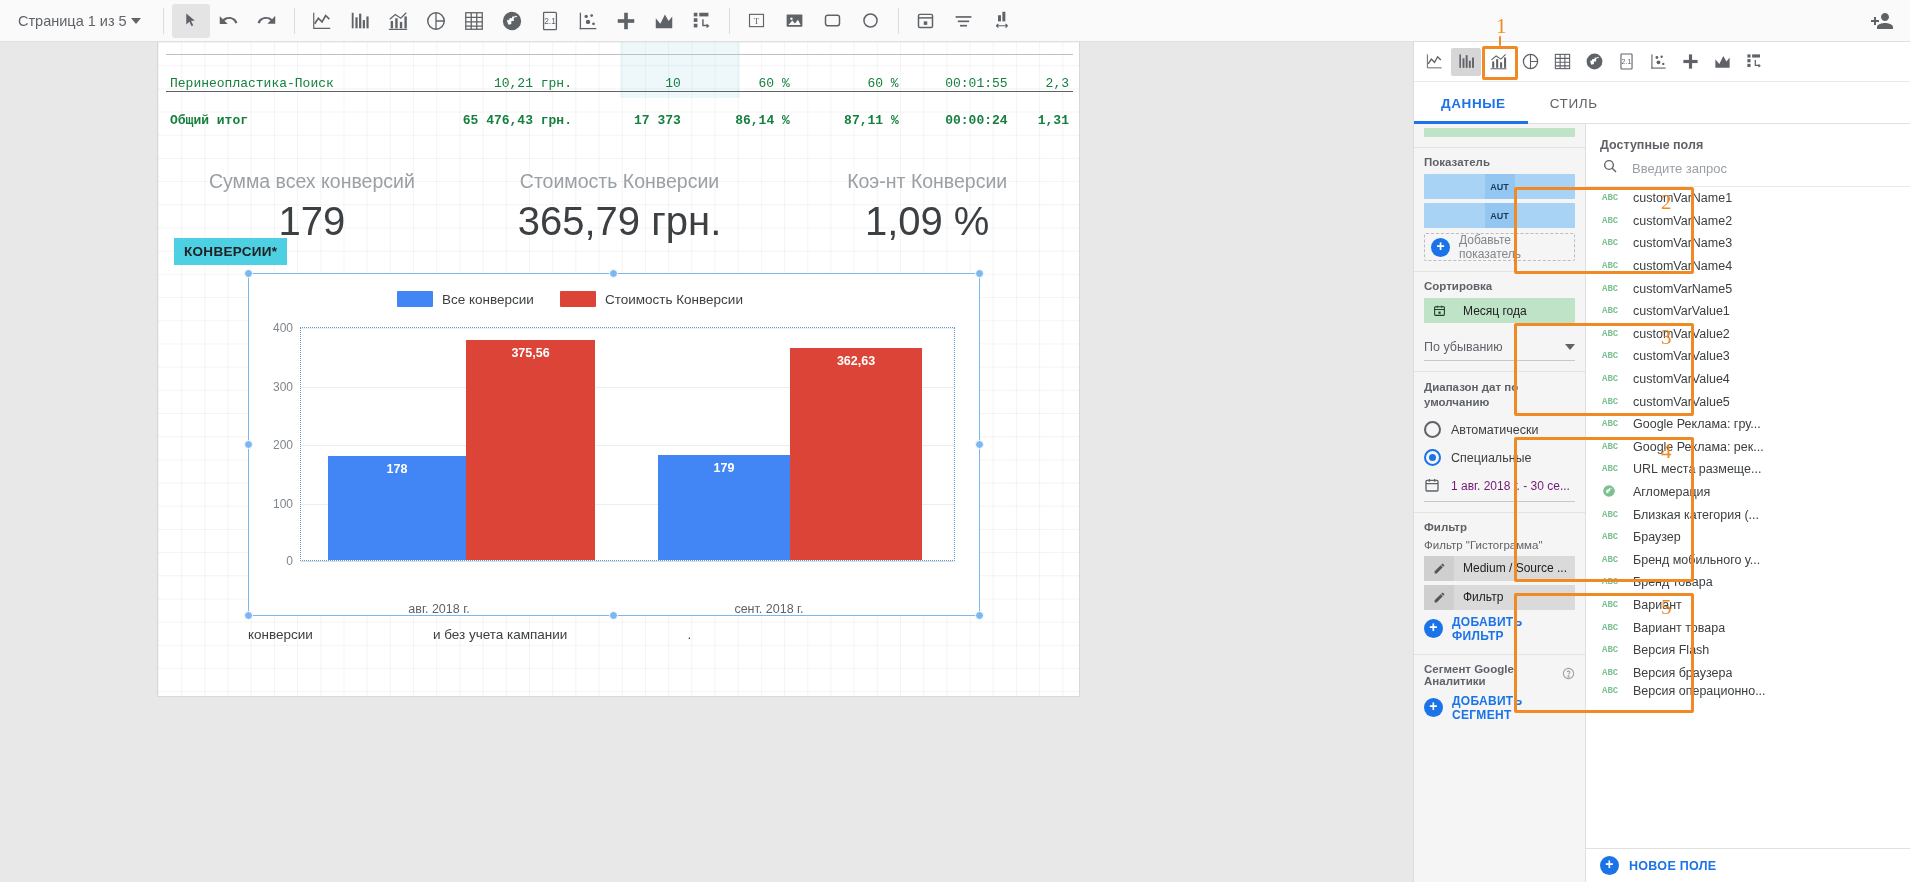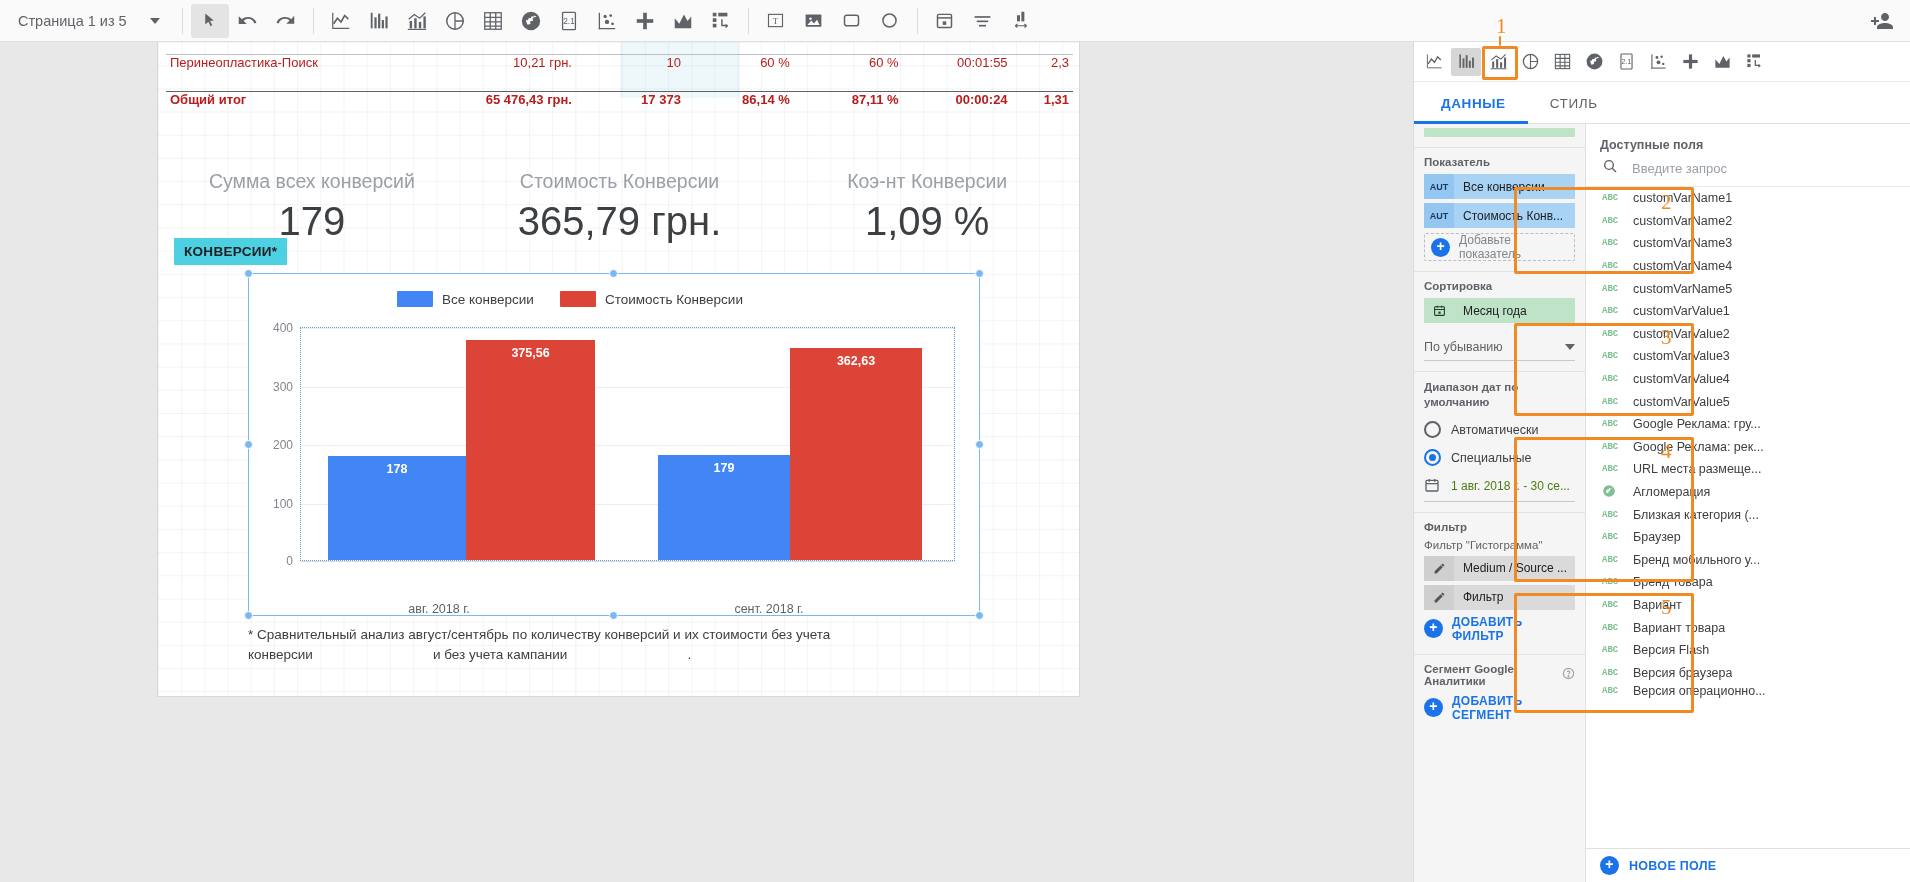--- a/index.html
+++ b/index.html
@@ -12,21 +12,21 @@
   }
   .app { position: relative; width: 1910px; height: 882px; }
 
   
   .toolbar {
     position: absolute; left: 0; top: 0; width: 1910px; height: 42px;
     background: #fafafa; border-bottom: 1px solid #e0e0e0;
     display: flex; align-items: center;
   }
   .page-sel {
-    display: flex; align-items: center; gap: 23px;
+    display: flex; align-items: center; gap: 4px;
     padding: 0 14px 0 18px; height: 42px; cursor: pointer;
   }
   .page-sel .label { font-size: 14.5px; color: #5f6368; white-space: nowrap; }
   .caret { width: 0; height: 0; border-left: 5px solid transparent;
            border-right: 5px solid transparent; border-top: 6px solid #5f6368; }
   .tb-sep { width: 1px; height: 26px; background: #dadce0; margin: 0 8px; }
   .tb-btn {
     width: 38px; height: 34px; display: flex; align-items: center;
     justify-content: center; border-radius: 3px; cursor: pointer;
     color: #5f6368; flex: none;
@@ -50,22 +50,22 @@
     position:absolute; inset:0;
     background-image:
       linear-gradient(to right, rgba(0,0,0,0.045) 1px, transparent 1px),
       linear-gradient(to bottom, rgba(0,0,0,0.045) 1px, transparent 1px);
     background-size: 23.2px 23.2px;
   }
 
   
   .tbl { position: absolute; left: 0; top: 0; width: 923px; }
   .tbl-row {
-    display: flex; align-items: flex-start; height: 36px;
-    font-size: 13px; color: #b91c1c; padding: 0 12px;
+    display: flex; align-items: flex-end; height: 36px;
+    font-size: 13px; color: #15803d; padding: 0 12px; font-family: Liberation Mono, monospace;
   }
   .tbl-row.partial { height: 12px; overflow: hidden; }
   .tbl-row .c0 { width: 238px; }
   .tbl-row .c1 { width: 168px; text-align: right; }
   .tbl-row .c2 { width: 110px; text-align: right; }
   .tbl-row .c3 { width: 110px; text-align: right; }
   .tbl-row .c4 { width: 110px; text-align: right; }
   .tbl-row .c5 { width: 110px; text-align: right; }
   .tbl-row .c6 { width: 62px; text-align: right; }
   .rule { height: 1px; background: #5f6368; margin: 0 8px; }
@@ -167,21 +167,21 @@
   .prop-title { font-size: 11.5px; color: #5f6368; font-weight: bold; margin-bottom: 6px;}
   .pill {
     display: flex; align-items: center; height: 25px; margin-bottom: 4px;
     font-size: 12px; color: #202124; border-radius: 1px; overflow: hidden;
   }
   .pill .badge {
     width: 30px; height: 25px; display: flex; align-items: center;
     justify-content: center; font-size: 9px; font-weight: bold; color: #1a3a5c;
     flex: none;
   }
-  .pill.metric { background: #a9d3f5; }
+  .pill.metric { background: #a9d3f5; flex-direction: column; }
   .pill.metric .badge { background: #93c7f2; }
   .pill.dim { background: #bfe3c6; }
   .pill.dim .badge { background: #bfe3c6; color:#1f3d25; }
   .pill.flt { background: #dadada; }
   .pill.flt .badge { background: #cfcfcf; color:#444; }
   .pill .ptext { padding-left: 9px; white-space: nowrap; overflow: hidden;
                  text-overflow: ellipsis; }
   .addrow {
     display: flex; align-items: center; gap: 9px; height: 28px;
     font-size: 12px; color: #80868b;
@@ -198,21 +198,21 @@
     border-bottom: 1px solid #c9c9c9;
   }
   .radio-row { display: flex; align-items: center; gap: 10px; height: 28px;
                font-size: 12.5px; color: #3c4043; }
   .radio { width: 17px; height: 17px; border-radius: 50%;
            border: 2px solid #5f6368; flex: none; }
   .radio.on { border-color: #1a73e8; position: relative; }
   .radio.on:after { content:''; position:absolute; left:3px; top:3px;
                     width:7px; height:7px; border-radius:50%; background:#1a73e8; }
   .daterow { display: flex; align-items: center; gap: 10px; height: 30px;
-             font-size: 12px; color: #4d7c0f; border-bottom: 1px solid #c9c9c9; }
+             font-size: 12px; color: #701a75; border-bottom: 1px solid #c9c9c9; }
   .addlink { display: flex; align-items: center; gap: 9px; height: 30px;
              font-size: 12px; color: #1a73e8; font-weight: bold; letter-spacing:.3px; }
   .sub-title { font-size: 11.5px; color: #5f6368; margin: 2px 0 5px 0; }
 
   .hbox {
     position: absolute; border: 3px solid #f08a24; pointer-events: none;
     border-radius: 2px;
   }
   .hnum {
     position: absolute; color: #f08a24; font-size: 21px; font-weight: 400;
@@ -506,21 +506,20 @@
       <div class="handle" style="left:86px;top:227px"></div>
       <div class="handle" style="left:451px;top:227px"></div>
       <div class="handle" style="left:817px;top:227px"></div>
       <div class="handle" style="left:86px;top:398px"></div>
       <div class="handle" style="left:817px;top:398px"></div>
       <div class="handle" style="left:86px;top:569px"></div>
       <div class="handle" style="left:451px;top:569px"></div>
       <div class="handle" style="left:817px;top:569px"></div>
 
       <div class="footnote">
-        <div>* Сравнительный анализ август/сентябрь по количеству конверсий и их стоимости без учета</div>
         <div class="ln2">
           <span>конверсии</span>
           <span>и без учета кампании</span>
           <span>.</span>
         </div>
       </div>
     </div>
   </div>
 
   <div class="rpanel">

